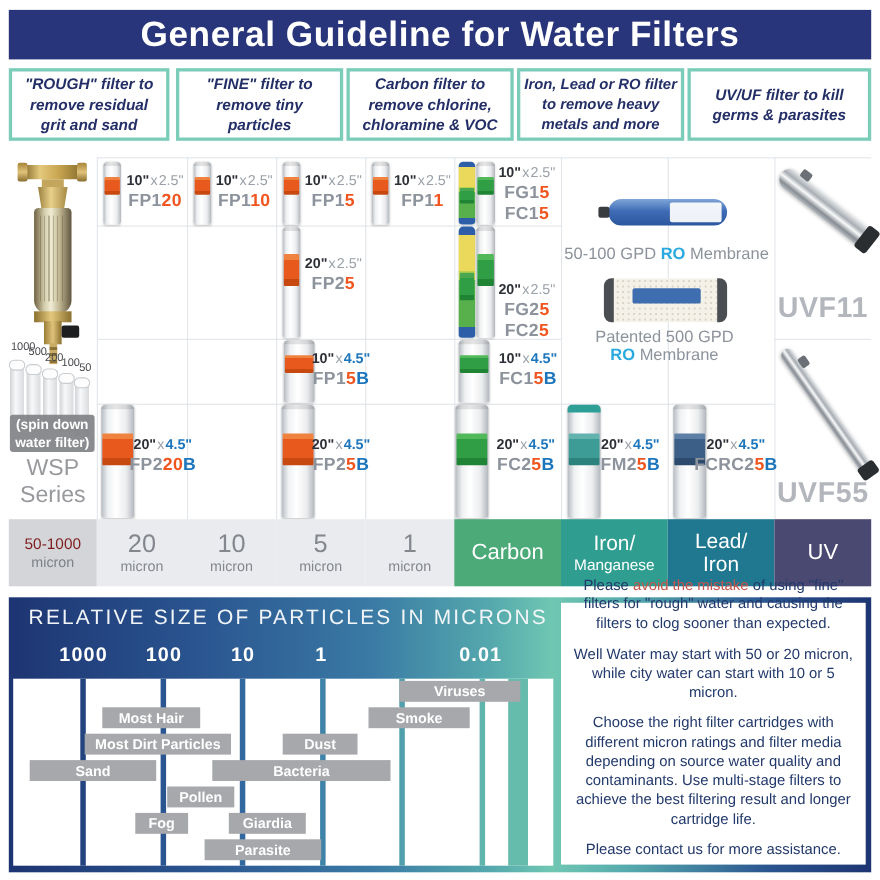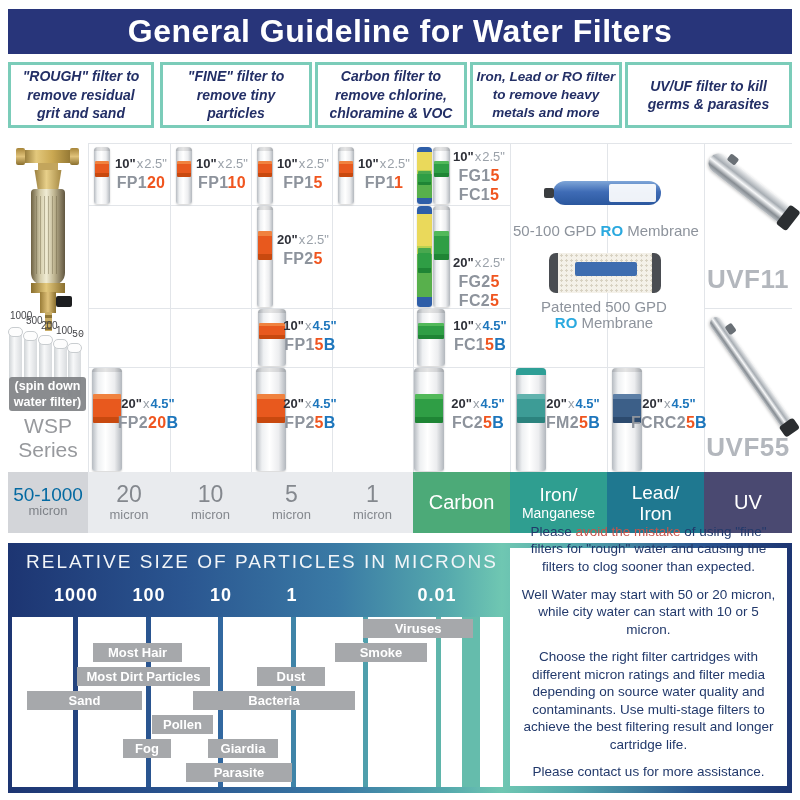--- a/index.html
+++ b/index.html
@@ -99,21 +99,21 @@
   #uvtube1{left:700px;top:178px;width:100px;height:20px;transform:rotate(38deg);}
   #uvtube2{left:684px;top:367px;width:135px;height:13px;transform:rotate(55deg);}
   .uvlabel{position:absolute;width:88px;text-align:center;font-size:26px;font-weight:700;color:#b3b7bd;letter-spacing:.5px;}
 
   
   .mc{top:472px;height:61px;display:flex;flex-direction:column;align-items:center;justify-content:center;text-align:center;}
   .mc-main{font-size:23px;color:#84888e;line-height:25px;}
   .mc-sub{font-size:13px;color:#84888e;line-height:16px;}
   .mc-colored .mc-main,.mc-colored .mc-sub{color:#fff;}
   #mc0{left:8px;width:80px;background:#d3d5d9;}
-  #mc0 .mc-main{font-size:19px;color:#0369a1;line-height:17px;}
+  #mc0 .mc-main{font-size:14px;color:#7f1d1d;line-height:17px;}
   #mc0 .mc-sub{color:#7e8288;}
   #mc1{left:88px;width:82px;background:#e9ebee;}
   #mc2{left:170px;width:81px;background:#e9ebee;}
   #mc3{left:251px;width:81px;background:#e9ebee;}
   #mc4{left:332px;width:81px;background:#e9ebee;}
   #mc5{left:413px;width:97px;background:#4caa78;}
   #mc6{left:510px;width:97px;background:#2f9e90;}
   #mc7{left:607px;width:97px;background:#1f7890;}
   #mc8{left:704px;width:88px;background:#4a4971;}
   #mc5 .mc-main,#mc8 .mc-main{font-size:20px;}
@@ -196,21 +196,21 @@
     <div class="valve-body abs"></div>
     <div class="valve-handle abs"></div>
     <div class="nipple abs"></div>
   </div>
 
   <div id="wsp-art">
       <span class="wsp-num" style="left: 10px; top: 310px;">1000</span>
       <span class="wsp-num" style="left: 26px; top: 315px;">500</span>
       <span class="wsp-num" style="left: 41px; top: 320px;">200</span>
       <span class="wsp-num" style="left: 56px; top: 325px;">100</span>
-      <span class="wsp-num" style="left: 72px; top: 329px; font-family: Liberation Mono, monospace;">50</span>
+      <span class="wsp-num" style="left: 72px; top: 329px;">50</span>
       <div class="wcart" style="left: 9px; top: 327px;"></div>
       <div class="wcart" style="left: 24px; top: 331px;"></div>
       <div class="wcart" style="left: 39px; top: 335px;"></div>
       <div class="wcart" style="left: 54px; top: 339px;"></div>
       <div class="wcart" style="left: 68px; top: 343px;"></div>
     </div>
   <div class="spin-overlay abs">
     <span>(spin down</span>
     <span>water filter)</span>
   </div>

